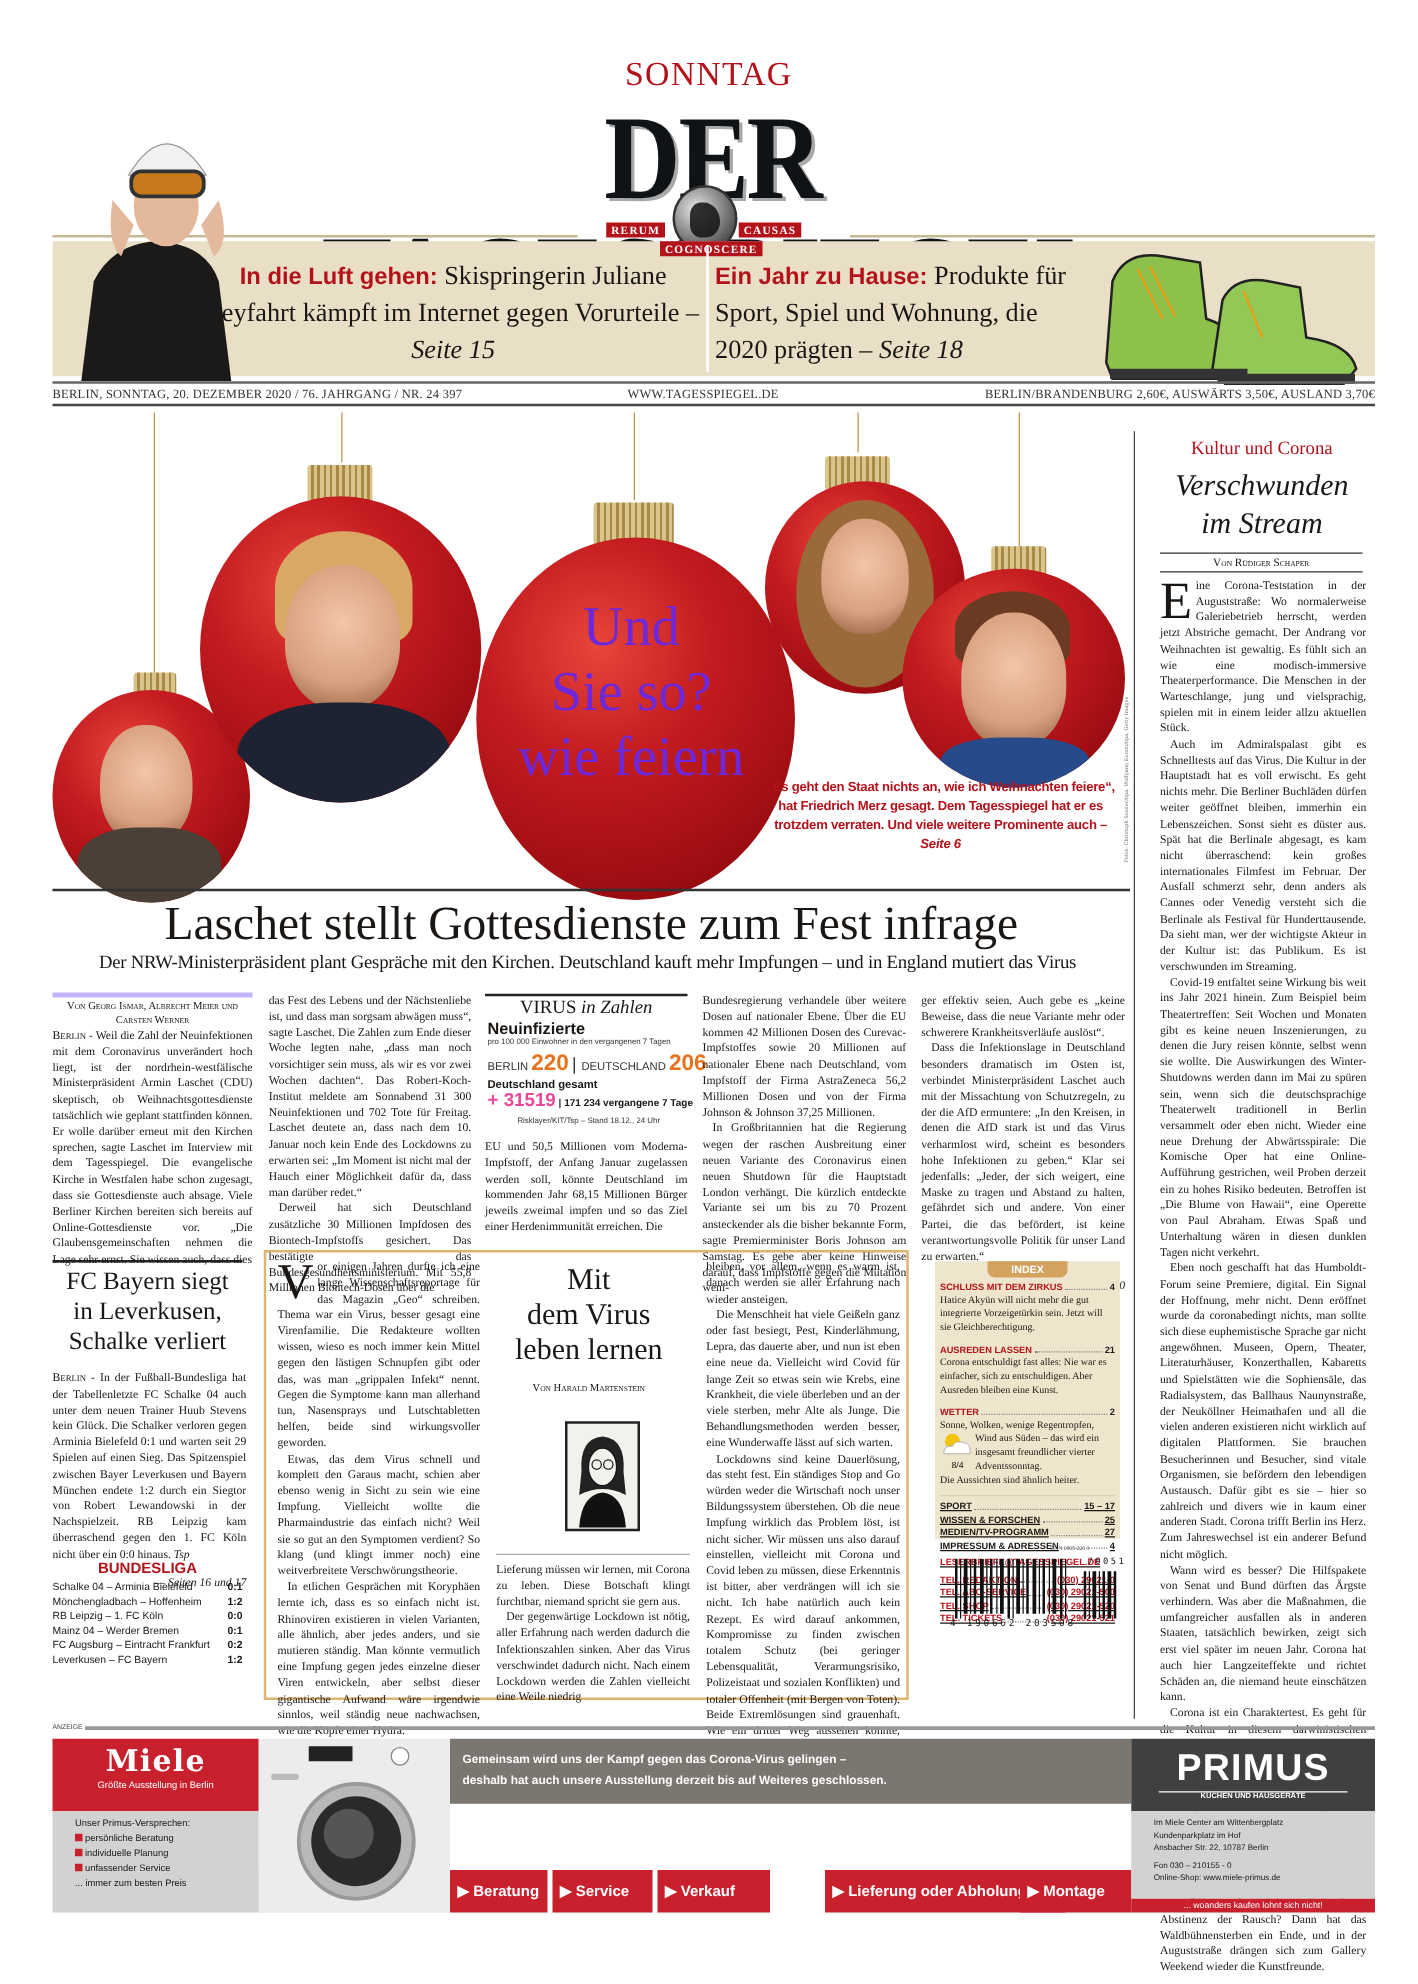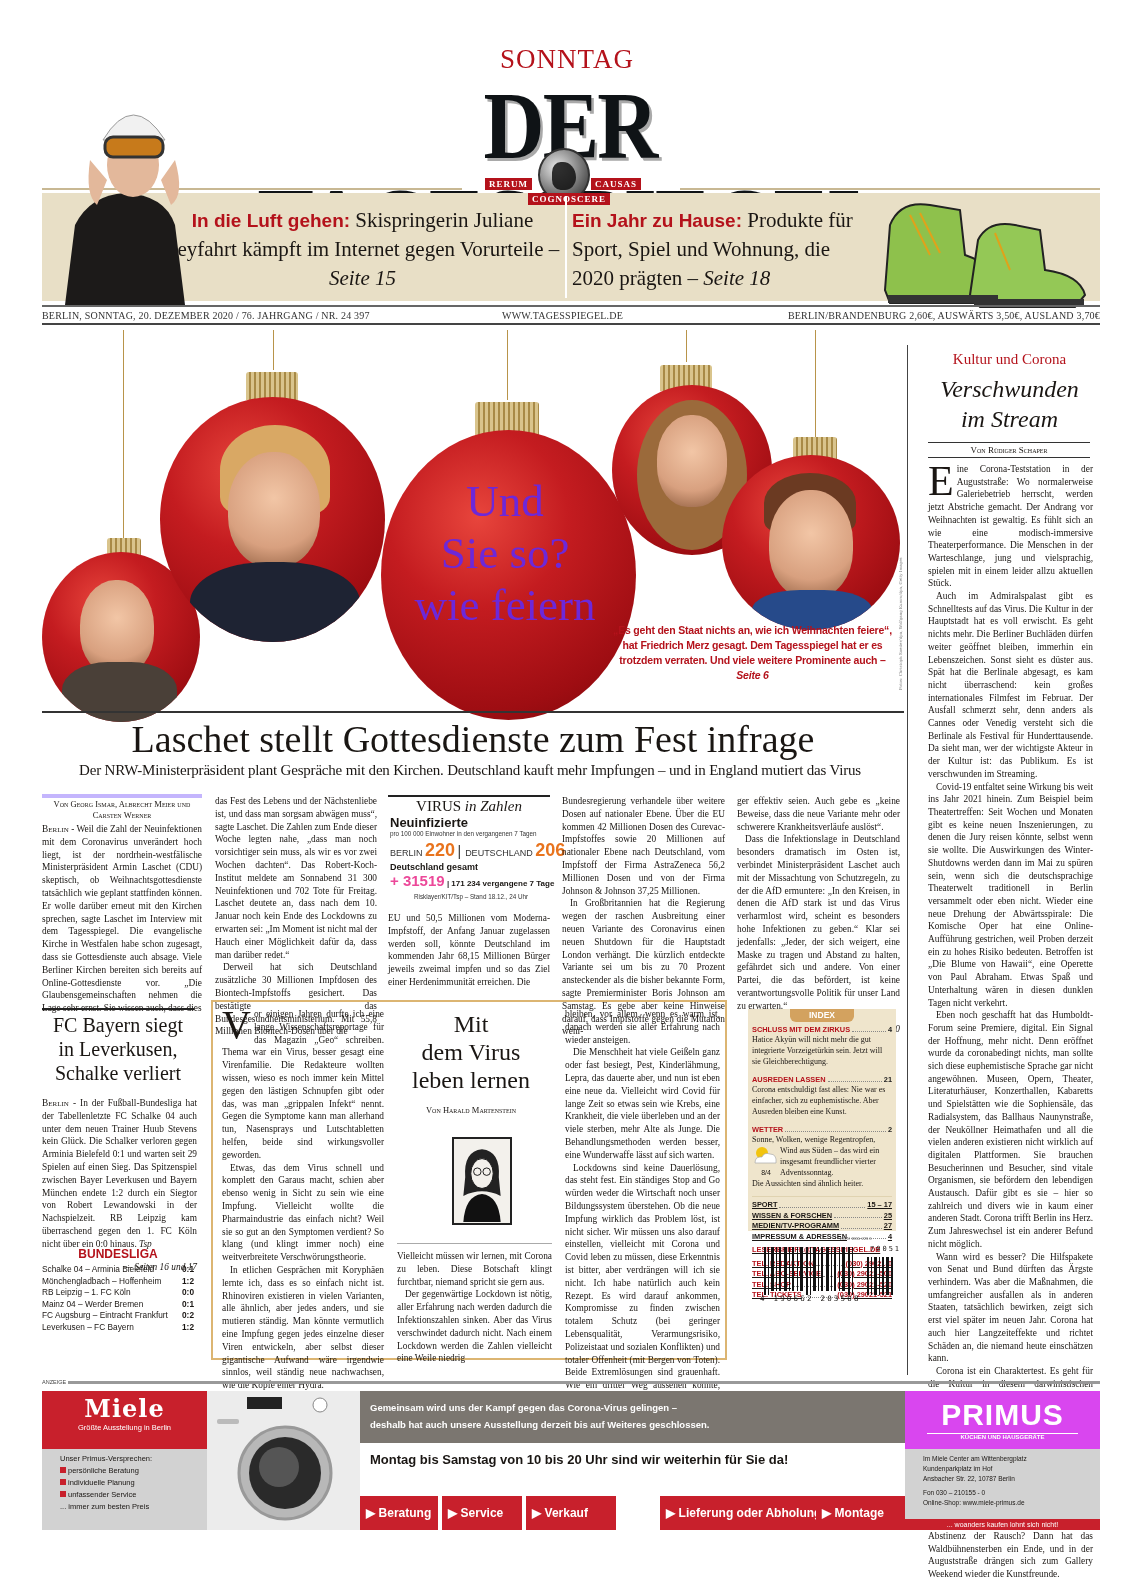--- a/index.html
+++ b/index.html
@@ -107,21 +107,21 @@
   #anzeige-rule { left: 68px; top: 1381px; width: 1032px; height: 3px; background: #999; }
   #ad-miele { left: 42px; top: 1391px; width: 165px; height: 58px; background: #c8202c; color: #fff; text-align: center; }
   #ad-miele .logo { font-family: "DejaVu Serif", serif; font-weight: bold; font-size: 24px; padding-top: 3px; letter-spacing: 1px; }
   #ad-miele .sub { font-family: "Liberation Sans", sans-serif; font-size: 7.5px; }
   #ad-promise { left: 42px; top: 1449px; width: 165px; height: 81px; background: #d2d2d2; padding: 4px 18px; font-family: "Liberation Sans", sans-serif; font-size: 7.5px; line-height: 12px; }
   .sq { display:inline-block; width: 6px; height: 6px; background: #c8202c; margin-right: 2px; }
   #ad-washer { left: 207px; top: 1391px; width: 153px; height: 139px; background: linear-gradient(#f4f4f4, #e2e2e2); }
   #ad-gray { left: 360px; top: 1391px; width: 545px; height: 52px; background: #7b7670; color: #fff; padding: 8px 10px; font-family: "Liberation Sans", sans-serif; font-size: 9.5px; font-weight: bold; line-height: 17px; }
   #ad-white { left: 360px; top: 1443px; width: 545px; padding: 6px 10px; font-family: "Liberation Sans", sans-serif; font-weight: bold; font-size: 13px; line-height: 21px; }
   .ad-btn { position: absolute; top: 1496px; height: 34px; background: #c8202c; color: #fff; font-family: "Liberation Sans", sans-serif; font-weight: bold; font-size: 12px; line-height: 34px; padding-left: 6px; }
-  #ad-primus { left: 905px; top: 1391px; width: 195px; height: 58px; background: #d946ef; color: #fff; text-align: center; }
+  #ad-primus { left: 905px; top: 1391px; width: 195px; height: 58px; background: #404040; color: #fff; text-align: center; }
   #ad-primus .logo { font-family: "Liberation Sans", sans-serif; font-weight: bold; font-size: 30px; line-height: 36px; padding-top: 6px; letter-spacing: 1px; }
   #ad-primus .sub { font-family: "Liberation Sans", sans-serif; font-size: 6px; font-weight: bold; border-top: 1px solid #fff; margin: 0 22px; }
   #ad-addr { left: 905px; top: 1449px; width: 195px; height: 70px; background: #d2d2d2; padding: 5px 18px; font-family: "Liberation Sans", sans-serif; font-size: 6.5px; line-height: 10px; }
   #ad-slogan { left: 905px; top: 1519px; width: 195px; height: 11px; background: #c8202c; color: #fff; text-align: center; font-family: "Liberation Sans", sans-serif; font-size: 7px; line-height: 11px; }
 </style>
 </head>
 <body>
 
 <div class="abs serif" id="sonntag">SONNTAG</div>
 <div class="abs serif" id="flag">DER TAGESSPIEGEL</div>
@@ -332,21 +332,21 @@
 <div class="abs serif" id="mart-byline">Von Harald Martenstein</div>
 <svg class="abs" id="mart-portrait" viewBox="0 0 60 88">
   <path d="M10 88 Q12 60 30 58 Q48 60 50 88 Z" fill="#111"></path>
   <path d="M12 40 Q10 12 30 10 Q50 12 48 40 L50 60 Q30 50 10 60 Z" fill="#222"></path>
   <ellipse cx="30" cy="36" rx="12" ry="16" fill="#f3f1ec" stroke="#111"></ellipse>
   <circle cx="25" cy="34" r="4" fill="none" stroke="#111"></circle>
     <circle cx="35" cy="34" r="4" fill="none" stroke="#111"></circle>
 </svg>
 <div class="abs" id="mart-rule"></div>
 <div class="col serif" style="left:397px;top:1250px;width:155px;">
-  <p class="first">Vielleicht müssen wir lernen, mit Corona zu leben. Diese Botschaft klingt furchtbar, niemand spricht sie gern aus.</p>
+  <p class="first">Lieferung müssen wir lernen, mit Corona zu leben. Diese Botschaft klingt furchtbar, niemand spricht sie gern aus.</p>
   <p>Der gegenwärtige Lockdown ist nötig, aller Erfahrung nach werden dadurch die Infektionszahlen sinken. Aber das Virus verschwindet dadurch nicht. Nach einem Lockdown werden die Zahlen vielleicht eine Weile niedrig</p>
 </div>
 <div class="col serif" style="left:565px;top:1008px;width:155px;">
   <p class="first">bleiben, vor allem, wenn es warm ist, danach werden sie aller Erfahrung nach wieder ansteigen.</p>
   <p>Die Menschheit hat viele Geißeln ganz oder fast besiegt, Pest, Kinderlähmung, Lepra, das dauerte aber, und nun ist eben eine neue da. Vielleicht wird Covid für lange Zeit so etwas sein wie Krebs, eine Krankheit, die viele überleben und an der viele sterben, mehr Alte als Junge. Die Behandlungsmethoden werden besser, eine Wunderwaffe lässt auf sich warten.</p>
   <p>Lockdowns sind keine Dauerlösung, das steht fest. Ein ständiges Stop and Go würden weder die Wirtschaft noch unser Bildungssystem überstehen. Ob die neue Impfung wirklich das Problem löst, ist nicht sicher. Wir müssen uns also darauf einstellen, vielleicht mit Corona und Covid leben zu müssen, diese Erkenntnis ist bitter, aber verdrängen will ich sie nicht. Ich habe natürlich auch kein Rezept. Es wird darauf ankommen, Kompromisse zu finden zwischen totalem Schutz (bei geringer Lebensqualität, Verarmungsrisiko, Polizeistaat und sozialen Konflikten) und totaler Offenheit (mit Bergen von Toten). Beide Extremlösungen sind grauenhaft. Wie ein dritter Weg aussehen könnte, muss diskutiert werden, besser heute als morgen, und ohne die üblichen Diffamierungen.</p>
 </div>
 
 <div class="abs" id="index-box"></div>
 <div class="abs" id="index-tab">INDEX</div>
@@ -358,21 +358,21 @@
         <span class="pg">4</span>
       </div>
     <div class="idx-t serif">Hatice Akyün will nicht mehr die gut integrierte Vorzeigetürkin sein. Jetzt will sie Gleichberechtigung.</div>
   </div>
   <div style="margin-top:8px;">
     <div class="idx-h">
         <span>AUSREDEN LASSEN</span>
         <span class="dots"></span>
         <span class="pg">21</span>
       </div>
-    <div class="idx-t serif">Corona entschuldigt fast alles: Nie war es einfacher, sich zu euphemistische. Aber Ausreden bleiben eine Kunst.</div>
+    <div class="idx-t serif">Corona entschuldigt fast alles: Nie war es einfacher, sich zu entschuldigen. Aber Ausreden bleiben eine Kunst.</div>
   </div>
   <div style="margin-top:8px;position:relative;">
     <div class="idx-h">
         <span>WETTER</span>
         <span class="dots"></span>
         <span class="pg">2</span>
       </div>
     <div class="idx-t serif">Sonne, Wolken, wenige Regentropfen,</div>
     <div style="display:flex;">
       <div style="width:28px;flex:none;position:relative;">
@@ -487,21 +487,20 @@
   <rect x="10" y="28" width="22" height="5" rx="2" fill="#bbb"></rect>
   <circle cx="78" cy="82" r="46" fill="#b8b8b8" stroke="#999" stroke-width="3"></circle>
   <circle cx="78" cy="82" r="36" fill="#2a2a2a"></circle>
   <circle cx="72" cy="76" r="20" fill="#555"></circle>
 </svg>
 <div class="abs" id="ad-gray">
   <div>Gemeinsam wird uns der Kampf gegen das Corona-Virus gelingen –</div>
   <div>deshalb hat auch unsere Ausstellung derzeit bis auf Weiteres geschlossen.</div>
 </div>
 <div class="abs" id="ad-white">
-  <div>Montag bis Samstag von 10 bis 20 Uhr sind wir weiterhin für Sie da!</div>
 </div>
 <div class="ad-btn" style="left:360px;width:78px;">▶ <span>Beratung</span></div>
 <div class="ad-btn" style="left:442px;width:80px;">▶ <span>Service</span></div>
 <div class="ad-btn" style="left:526px;width:90px;">▶ <span>Verkauf</span></div>
 <div class="ad-btn" style="left:620px;width:192px;margin-left:40px;">▶ <span>Lieferung oder Abholung</span></div>
 <div class="ad-btn" style="left:816px;width:89px;">▶ <span>Montage</span></div>
 <div class="abs" id="ad-primus">
   <div class="logo">PRIMUS</div>
   <div class="sub">KÜCHEN UND HAUSGERÄTE</div>
 </div>

